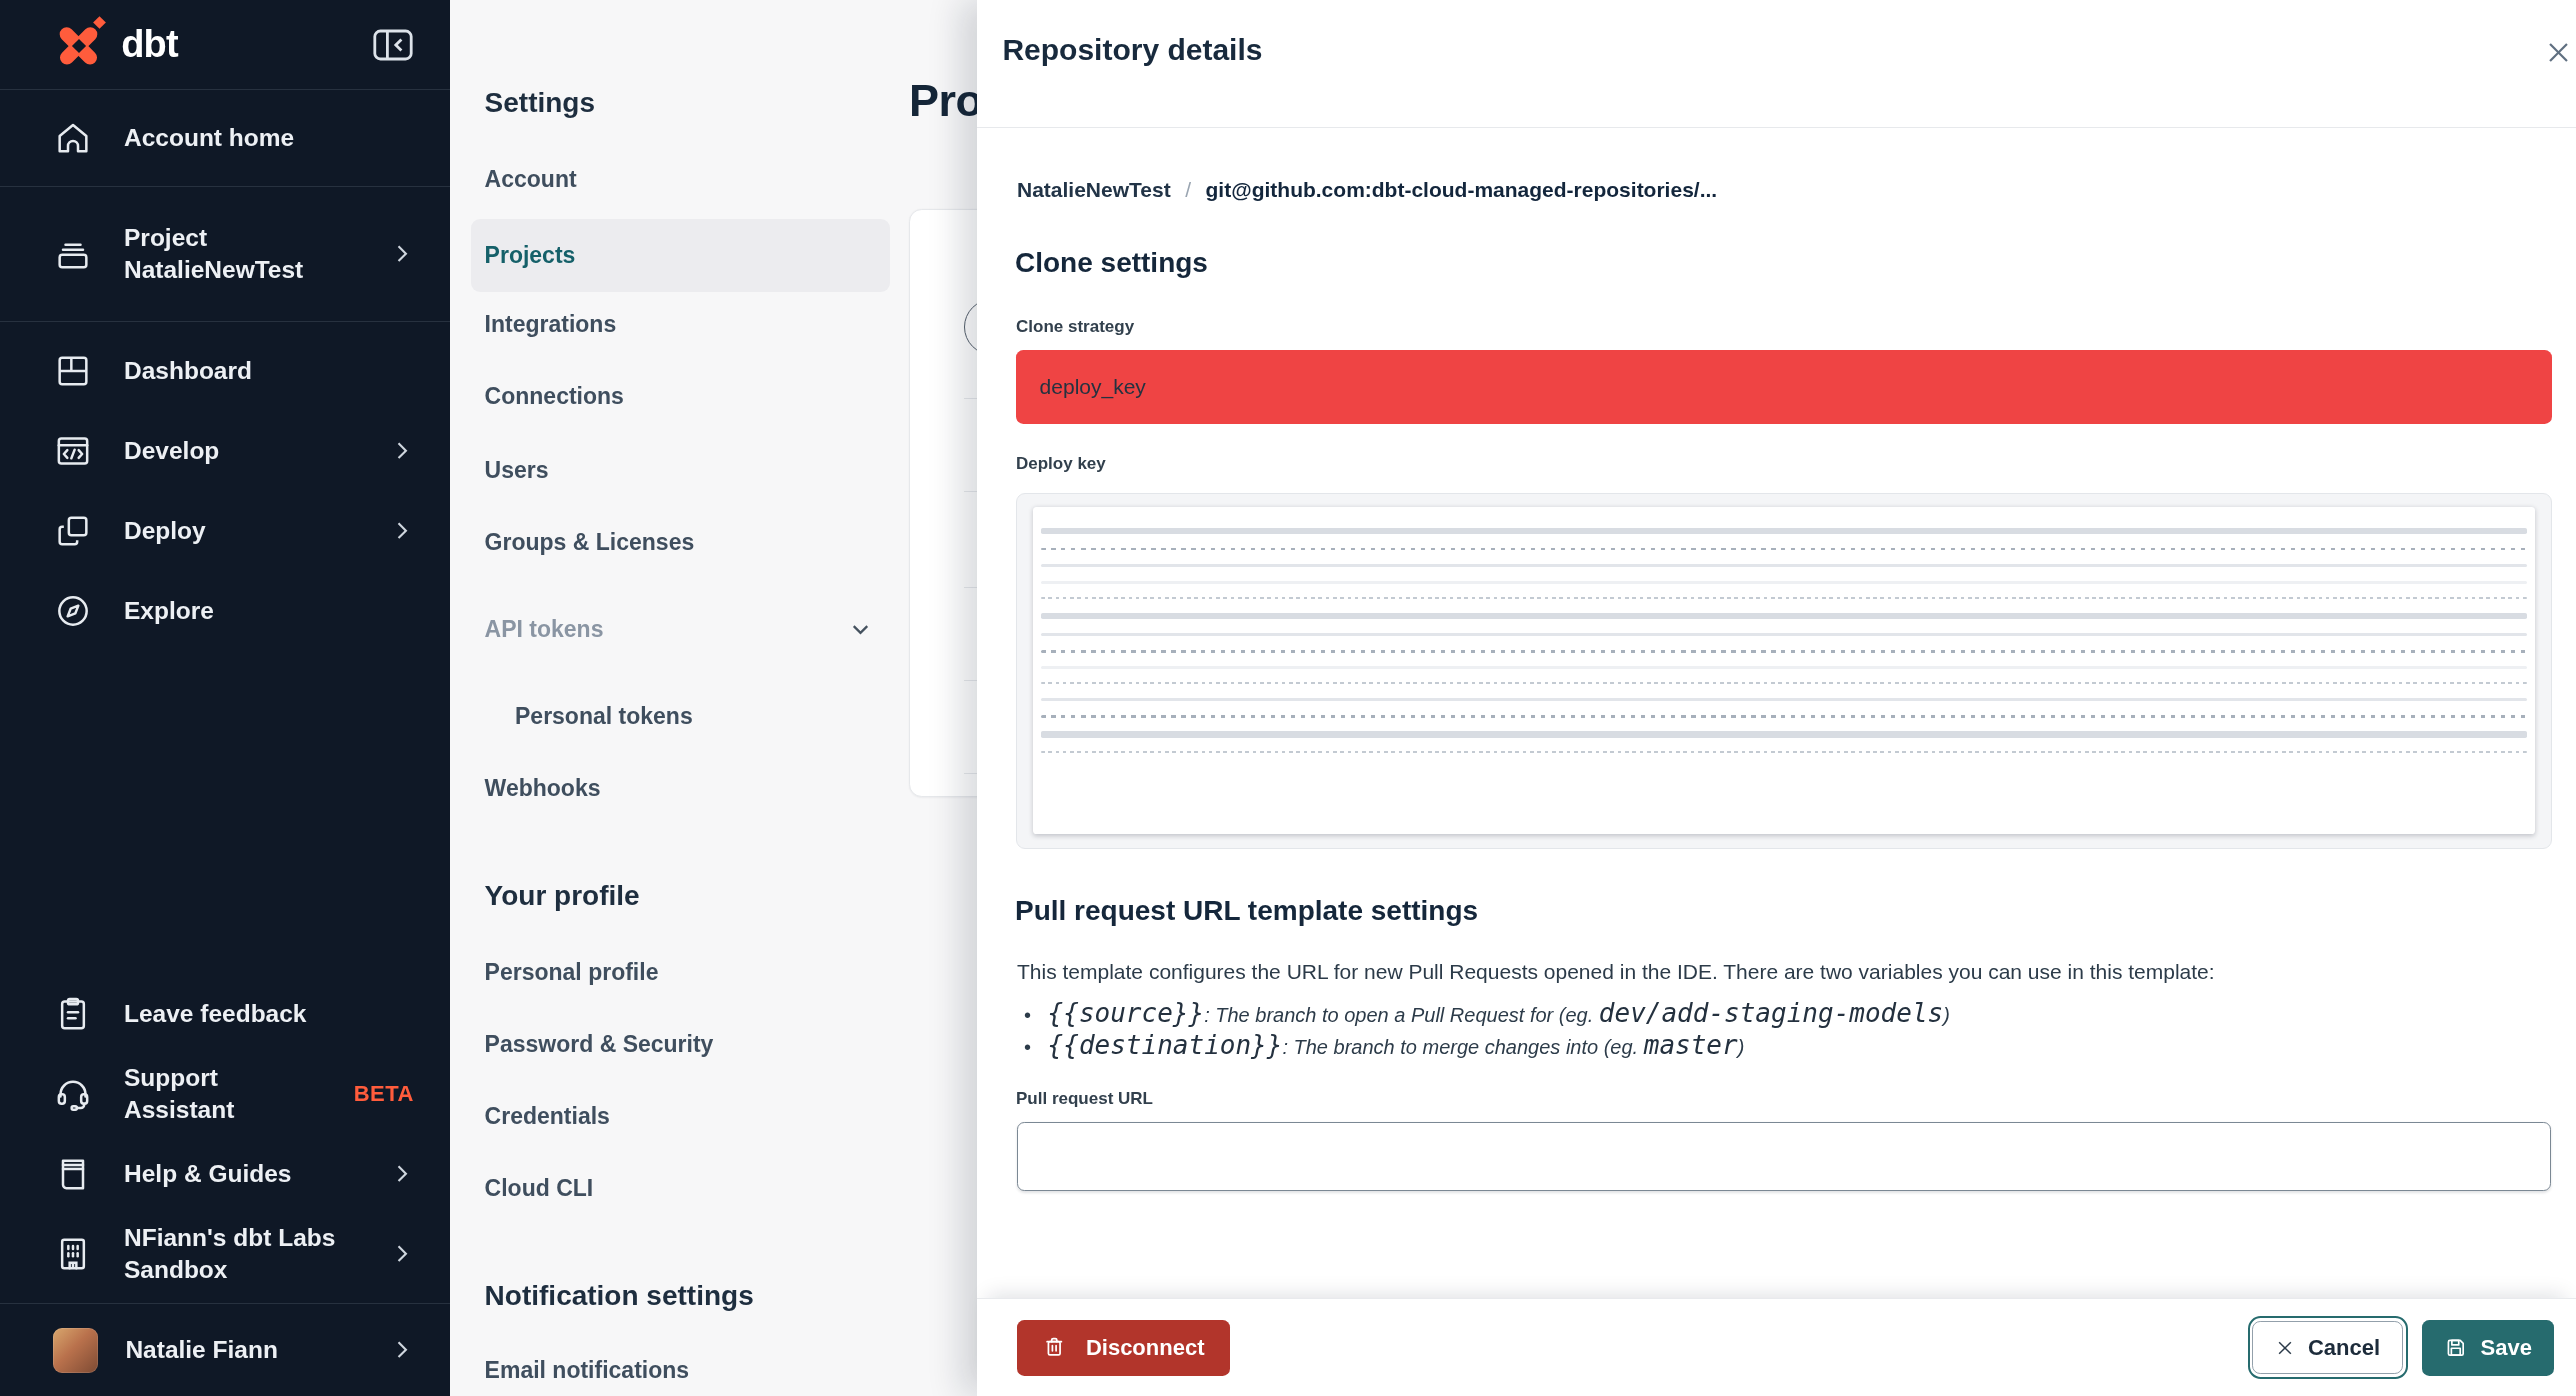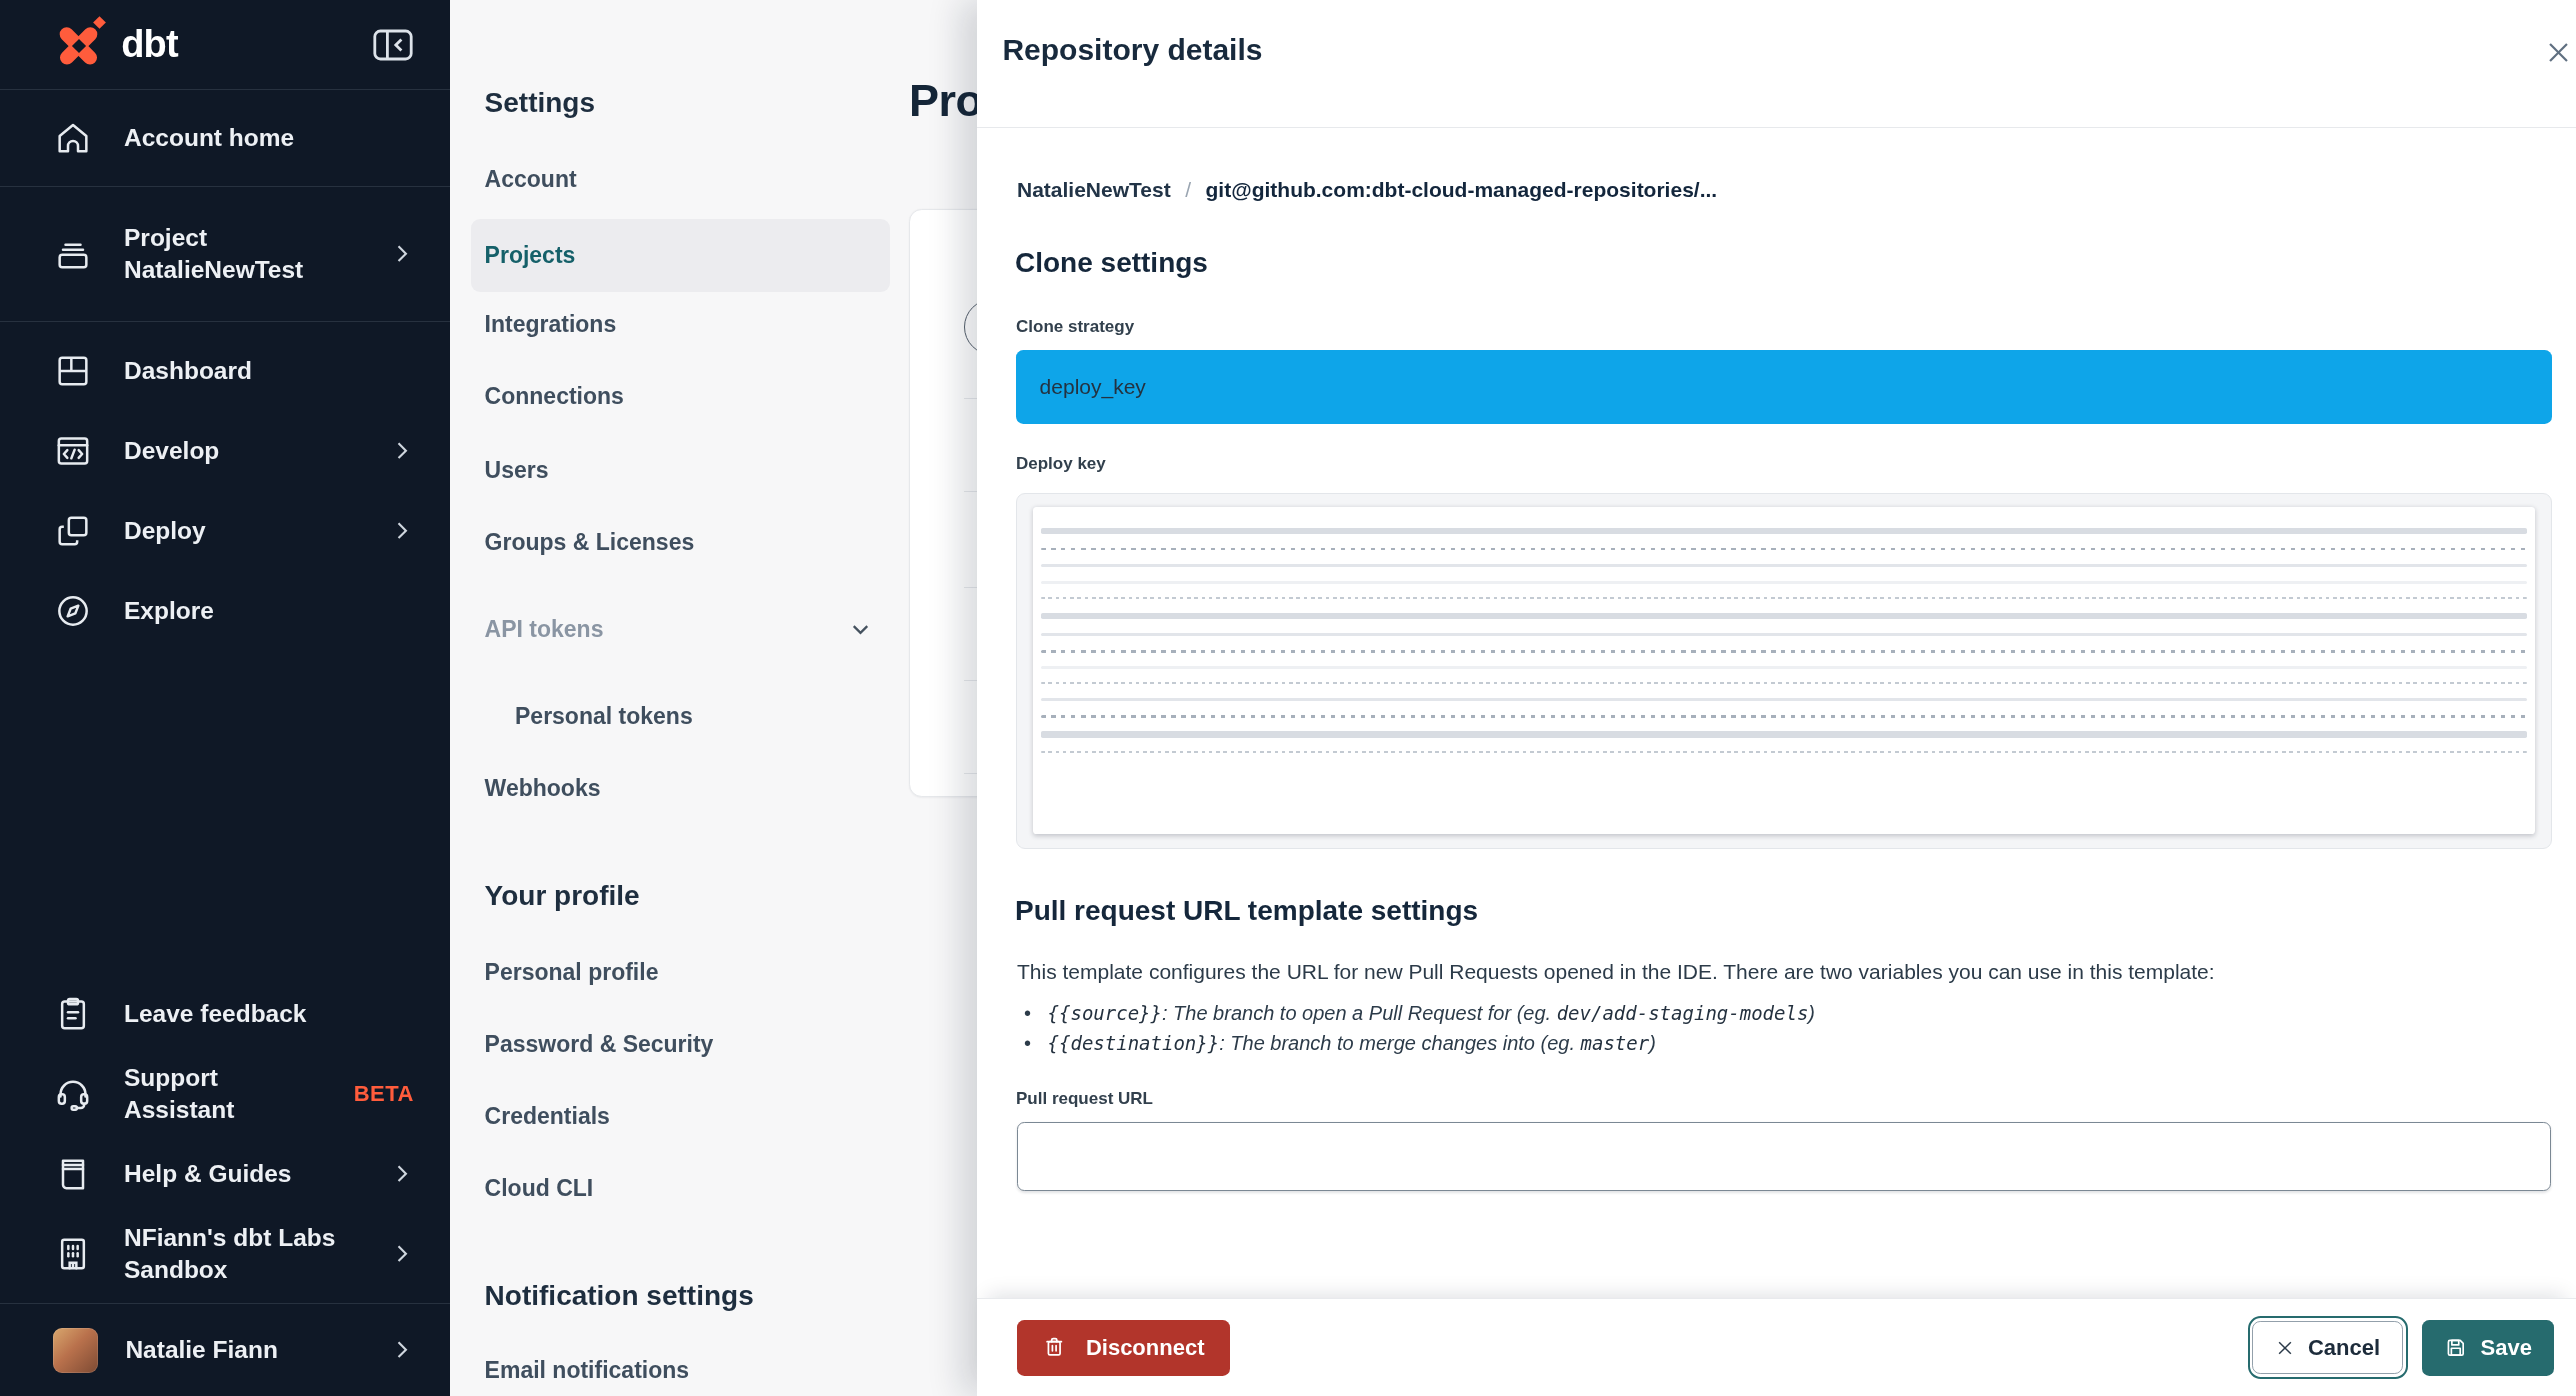--- a/index.html
+++ b/index.html
@@ -61,33 +61,33 @@
   .drawer{position:absolute;left:977px;top:0;width:1599px;height:1396px;background:#fff;box-shadow:-16.3px 0 33px rgba(15,23,42,.16);}
   .drawer-title{position:absolute;left:25.4px;top:33px;font-size:30px;font-weight:700;color:#182a3d;}
   .drawer-close{position:absolute;left:1563px;top:34px;width:36px;height:36px;display:flex;align-items:center;justify-content:center;color:#5f6f80;cursor:pointer;background:none;border:none;}
   .drawer-divider{position:absolute;left:0;top:127px;width:1599px;border-top:0.9px solid #e7e9ec;}
   .breadcrumb{position:absolute;left:40px;top:178px;font-size:21px;display:flex;align-items:baseline;}
   .breadcrumb .bc-project{font-weight:600;color:#223447;}
   .breadcrumb .bc-sep{color:#9aa5b1;margin:0 14.5px;font-weight:400;}
   .breadcrumb .bc-repo{font-weight:700;color:#13263c;}
   .sec-heading{position:absolute;left:38px;font-size:28px;font-weight:700;color:#15273b;}
   .field-label{position:absolute;left:39px;font-size:17px;font-weight:700;color:#32404d;}
-  .ro-field{position:absolute;left:39px;top:350px;width:1536px;height:74px;background:#0ea5e9;border-radius:7.3px;display:flex;align-items:center;padding-left:23.6px;font-size:21px;color:#243240;}
+  .ro-field{position:absolute;left:39px;top:350px;width:1536px;height:74px;background:#ef4444;border-radius:7.3px;display:flex;align-items:center;padding-left:23.6px;font-size:21px;color:#243240;}
   .keybox{position:absolute;left:39px;top:493px;width:1536px;height:356px;background:#f4f5f7;border:0.9px solid #e3e6ea;border-radius:9px;}
   .keyblur{position:absolute;left:16.3px;top:12.7px;right:16.3px;bottom:14.5px;background:#fff;border-radius:3.6px;box-shadow:0 1.8px 5.4px rgba(16,24,40,.22);overflow:hidden;filter:blur(0.5px);padding-top:7.3px;}
   .kl{height:3.6px;background:#e2e5ea;border-radius:1.8px;margin:13.6px 7.3px 0 7.3px;}
   .kl.thick{height:6.4px;background:#d8dce2;}
   .kl.dot{height:2.7px;background:repeating-linear-gradient(90deg,#a7b0bb 0 4.5px,transparent 4.5px 10px);}
   .kl.faint{height:2.7px;background:#eef0f3;}
   .kl.dot2{height:1.8px;background:repeating-linear-gradient(90deg,#c3cad2 0 3.6px,transparent 3.6px 7.3px);}
   .pr-desc{position:absolute;left:40px;top:960px;font-size:21px;color:#2c3b49;}
   .pr-bullets{position:absolute;left:47px;top:998px;font-size:20px;color:#2c3b49;list-style:none;}
   .pr-bullets li{display:flex;align-items:baseline;line-height:30px;}
   .pr-bullets .dot-mark{width:23.6px;flex:0 0 auto;font-size:20px;}
-  .pr-bullets .code{font-family:"DejaVu Sans Mono", monospace;font-style:italic;font-size:19px;color:#24313f;}
+  .pr-bullets .code{font-family:"DejaVu Sans Mono", monospace;font-style:italic;font-size:26px;color:#24313f;}
   .pr-bullets .desc{font-style:italic;color:#2c3b49;}
   .pr-input{position:absolute;left:40px;top:1122px;width:1534px;height:69px;border:1.8px solid #7b8894;border-radius:7.3px;background:#fff;font-size:21px;padding:0 22px;color:#243240;box-shadow:0 1.8px 2.7px rgba(16,24,40,.12);outline:none;}
   .drawer-footer{position:absolute;left:0;bottom:0;width:1599px;height:98px;background:#fff;border-top:0.9px solid #e8eaed;display:flex;align-items:center;box-shadow:0 -12.7px 20px -11px rgba(16,24,40,.14);}
   .btn{display:flex;align-items:center;gap:12.7px;border:none;cursor:pointer;font-family:"Liberation Sans",sans-serif;font-size:22px;font-weight:600;border-radius:7.3px;}
   .btn-disconnect{margin-left:40px;height:56px;padding:0 25.4px;background:var(--red);color:#fff;gap:19px;}
   .footer-right{margin-left:auto;margin-right:22px;display:flex;align-items:center;gap:14.5px;}
   .cancel-ring{border:2.7px solid var(--teal);border-radius:12.7px;padding:2.7px;}
   .btn-cancel{height:53px;padding:0 22px;background:#fff;border:1.8px solid #93a0ab;border-radius:8.2px;color:#1d2c3b;}
   .btn-cancel .icn{color:#2b3a49;}
   .btn-save{height:56px;padding:0 22px;background:var(--teal);color:#fff;text-align:center;}

